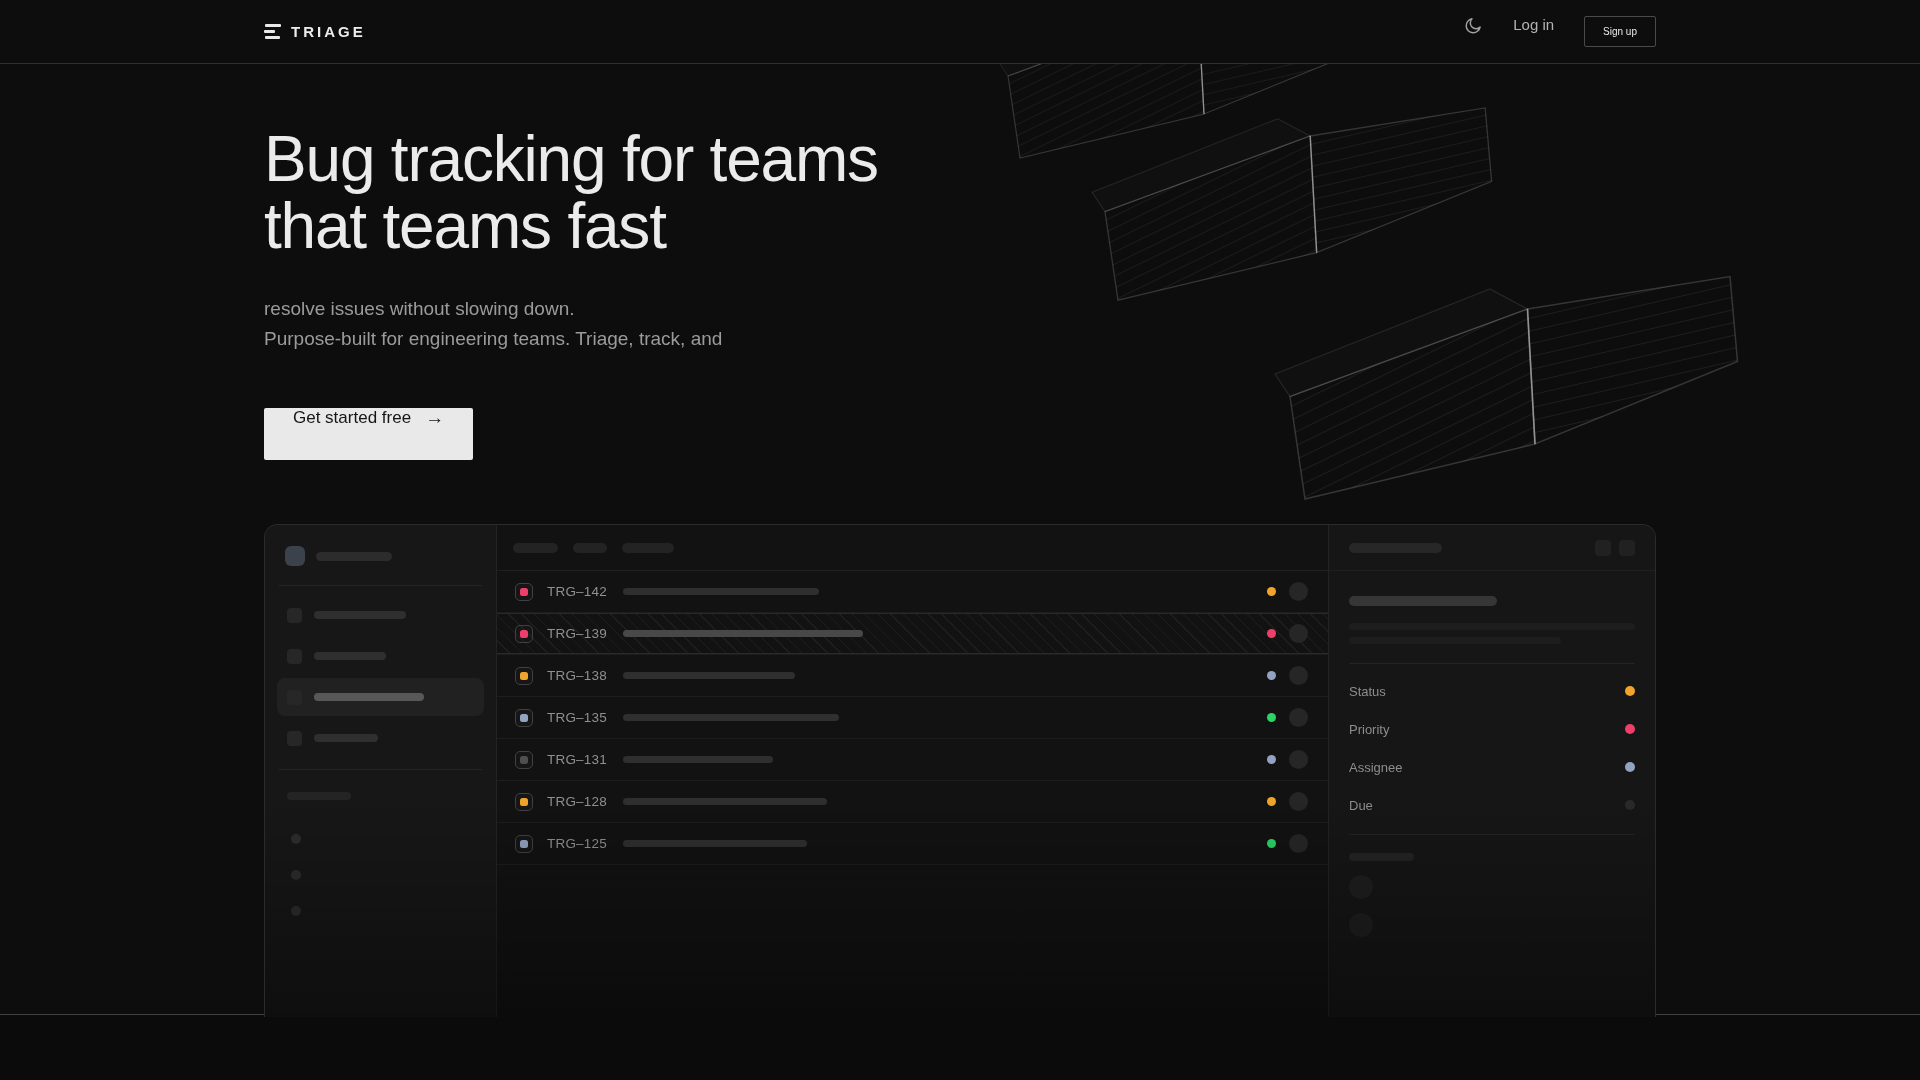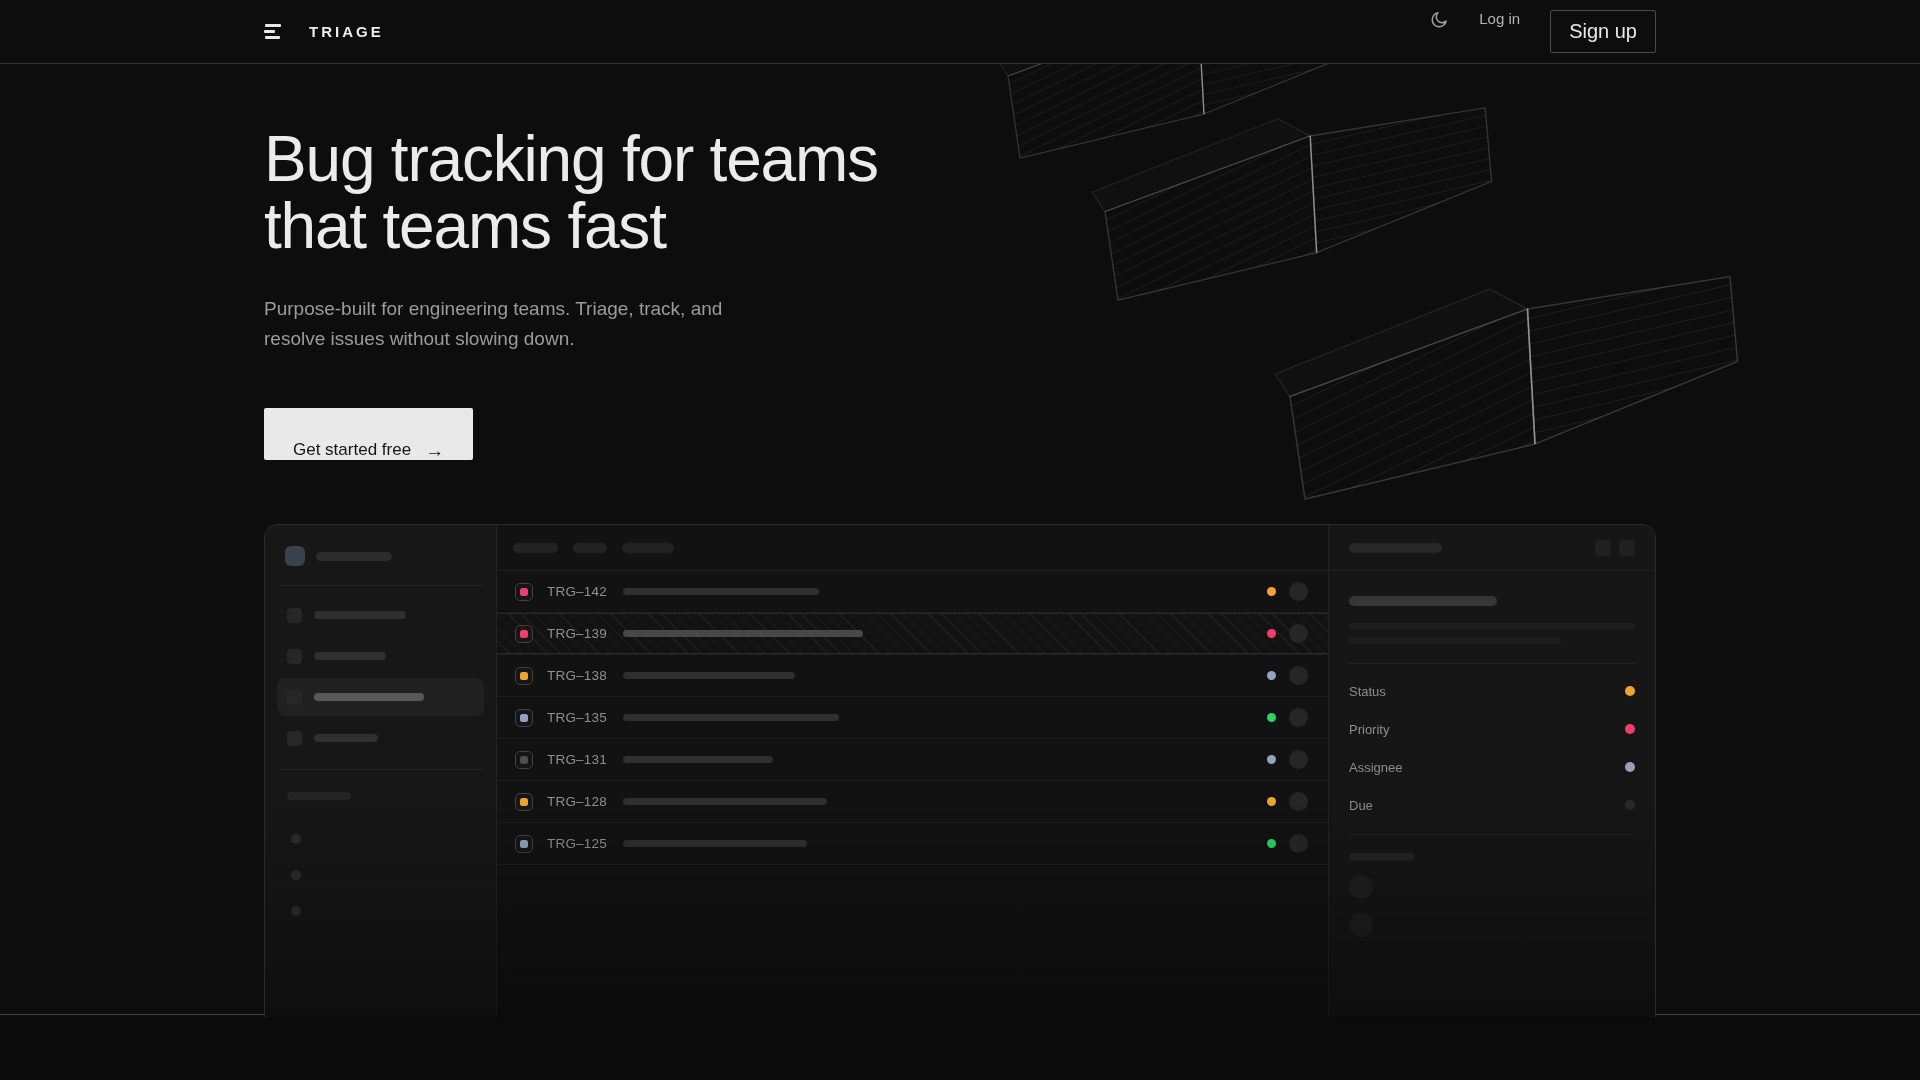--- a/index.html
+++ b/index.html
@@ -12,53 +12,53 @@
   }
   .container { width:1392px; margin:0 auto; }
 
   
   .topnav {
     position:relative; z-index:3;
     height:64px; background:#0d0d0d;
     border-bottom:1px solid #303030;
   }
   .topnav .container { height:100%; display:flex; align-items:center; justify-content:space-between; }
-  .logo { display:flex; align-items:center; gap:28px;justify-content:flex-end; }
+  .logo { display:flex; align-items:center; gap:10px;justify-content:flex-end; }
   .logo-icon { display:flex; flex-direction:column; gap:2.5px; width:17px; }
   .logo-icon i { display:block; height:3.2px; border-radius:1px; background:#e9e9e9; }
   .logo-icon i:nth-child(1){ width:16px; margin-left:1px; }
   .logo-icon i:nth-child(2){ width:11px; }
   .logo-icon i:nth-child(3){ width:15px; margin-left:1px; }
   .wordmark { font-size:15px; font-weight:700; letter-spacing:3px; color:#ececec; }
   .nav-right { display:flex; align-items:flex-start; gap:30px; }
   .moon-btn { background:none; border:none; cursor:pointer; display:flex; align-items:center; }
   .login { font-size:15px; color:#b3b3b3; text-decoration:none; }
   .signup {
-    font-size:20px; color:#e9e9e9; background:transparent;
+    font-size:10px; color:#e9e9e9; background:transparent;
     border:1px solid #4a4a4a; border-radius:2px;
     padding:9px 18px; cursor:pointer; font-family:inherit;
   }
 
   
   .hero-section { position:relative; z-index:1; }
   .deco {
     position:absolute; left:990px; top:0; z-index:0; pointer-events:none;
   }
   .hero { position:relative; z-index:2; padding-top:62px; }
   h1 {
     font-size:64px; font-weight:500; letter-spacing:-1.2px;
     line-height:1.05; color:#ebebeb;
   }
   h1 span { display:block; }
   .sub {
     margin-top:34px; font-size:19px; line-height:30px; color:#9b9b9b; font-weight:400;
   }
   .sub span { display:block; }
   .cta {
-    margin-top:54px; display:inline-flex; align-items:flex-end; gap:14px;
+    margin-top:54px; display:inline-flex; align-items:flex-start; gap:14px;
     background:#e9e9e9; color:#161616; border:none; border-radius:2px;
     padding:0 29px; height:52px; font-size:17px; font-weight:500;
     font-family:inherit; cursor:pointer;
   }
   .cta .arr { font-size:19px; line-height:1; }
 
   
   .mock {
     position:relative; z-index:2;
     margin-top:64px; height:493px;
@@ -176,22 +176,22 @@
     <use href="#ribbon" transform="translate(115,72) scale(1.08)"></use>
     <use href="#ribbon" transform="translate(300,245) scale(1.25)"></use>
   </svg>
 
   <div class="container hero">
     <h1>
       <span>Bug tracking for teams</span>
       <span>that teams fast</span>
     </h1>
     <p class="sub">
+      <span>resolve issues without slowing down.</span>
       <span>Purpose-built for engineering teams. Triage, track, and</span>
-      <span>resolve issues without slowing down.</span>
     </p>
     <button class="cta">
       <span>Get started free</span>
       <span class="arr">→</span>
     </button>
 
     
     <div class="mock">
 
       <div class="sb">

